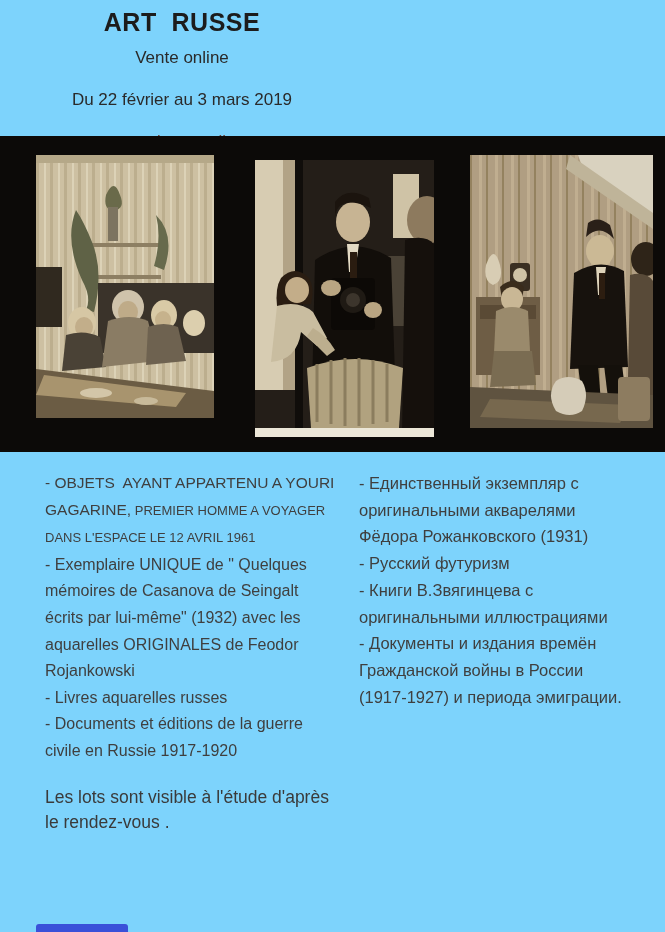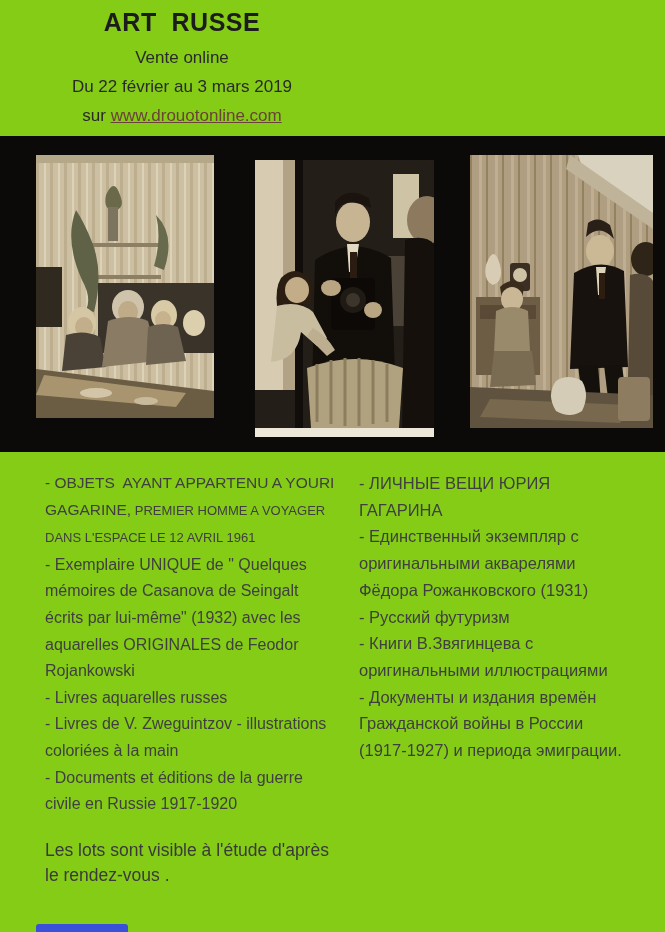--- a/index.html
+++ b/index.html
@@ -1,25 +1,25 @@
 <!DOCTYPE html>
 <html><head>
 <meta charset="utf-8">
 <style>
   html,body{margin:0;padding:0;background:#ffffff;}
   .page{
-    position:relative;width:665px;height:932px;background:#84cc16;overflow:hidden;
+    position:relative;width:665px;height:932px;background:#7dd3fc;overflow:hidden;
     font-family:"Liberation Sans","DejaVu Sans",sans-serif;color:#3f3f3f;
   }
   
   .hcol{position:absolute;top:0;text-align:center;}
   .hcol.fr{left:32px;width:300px;}
   .hcol.ru{left:347px;width:300px;}
   .htitle{margin:8px 0 0 0;font-size:25px;font-weight:bold;color:#1c1c1c;letter-spacing:.5px;}
-  .hline{margin:3px;color:#2a2a2a;}
+  .hline{margin:16px;color:#2a2a2a;}
   .hcol.fr .hline{font-size:17px;line-height:26px;}
   .hcol.fr .hline.first{margin-top:8px;}
   .hcol.ru .sub{margin-top:10px;font-size:15px;line-height:20px;}
   .hcol.ru .dates{margin-top:5px;font-size:17.5px;line-height:26px;}
   .link{color:#6b4238;text-decoration:underline;text-align:right;}
   .pre{white-space:pre-wrap;}
   
   .banner{position:absolute;left:0;top:136px;width:665px;height:316px;background:#0c0a08;}
   .photo{position:absolute;margin:0;padding:0;overflow:hidden;}
   .photo svg{display:block;}
@@ -187,27 +187,25 @@
 
         <rect x="148" y="222" width="32" height="44" rx="4" fill="#8d7c60"></rect>
       </svg>
     </figure>
   </div>
 
   <section class="col fr">
     <p class="pre"><span class="caps-lg">- OBJETS  AYANT APPARTENU A YOURI GAGARINE,</span><span class="caps-sm"> PREMIER HOMME A VOYAGER DANS L'ESPACE LE 12 AVRIL 1961</span></p>
     <p class="pre">- Exemplaire UNIQUE de " Quelques mémoires de Casanova de Seingalt écrits par lui-même" (1932) avec les aquarelles ORIGINALES de Feodor Rojankowski</p>
     <p>- Livres aquarelles russes</p>
-    <p>- Livres de V. Zweguintzov - illustrations coloriées à la main</p>
     <p>- Documents et éditions de la guerre civile en Russie 1917-1920</p>
     <p class="note-fr">Les lots sont visible à l'étude d'après le rendez-vous .</p>
   </section>
 
   <section class="col ru">
-    <p>- ЛИЧНЫЕ ВЕЩИ ЮРИЯ ГАГАРИНА</p>
     <p>- Единственный экземпляр с оригинальными акварелями Фёдора Рожанковского (1931)</p>
     <p>- Русский футуризм</p>
     <p>- Книги В.Звягинцева с оригинальными иллюстрациями</p>
     <p>- Документы и издания времён Гражданской войны в России (1917-1927) и периода эмиграции.</p>
   </section>
 
   <div class="partial-btn" style="background: rgb(58, 80, 217);"></div>
 </div>
 
 </body></html>

